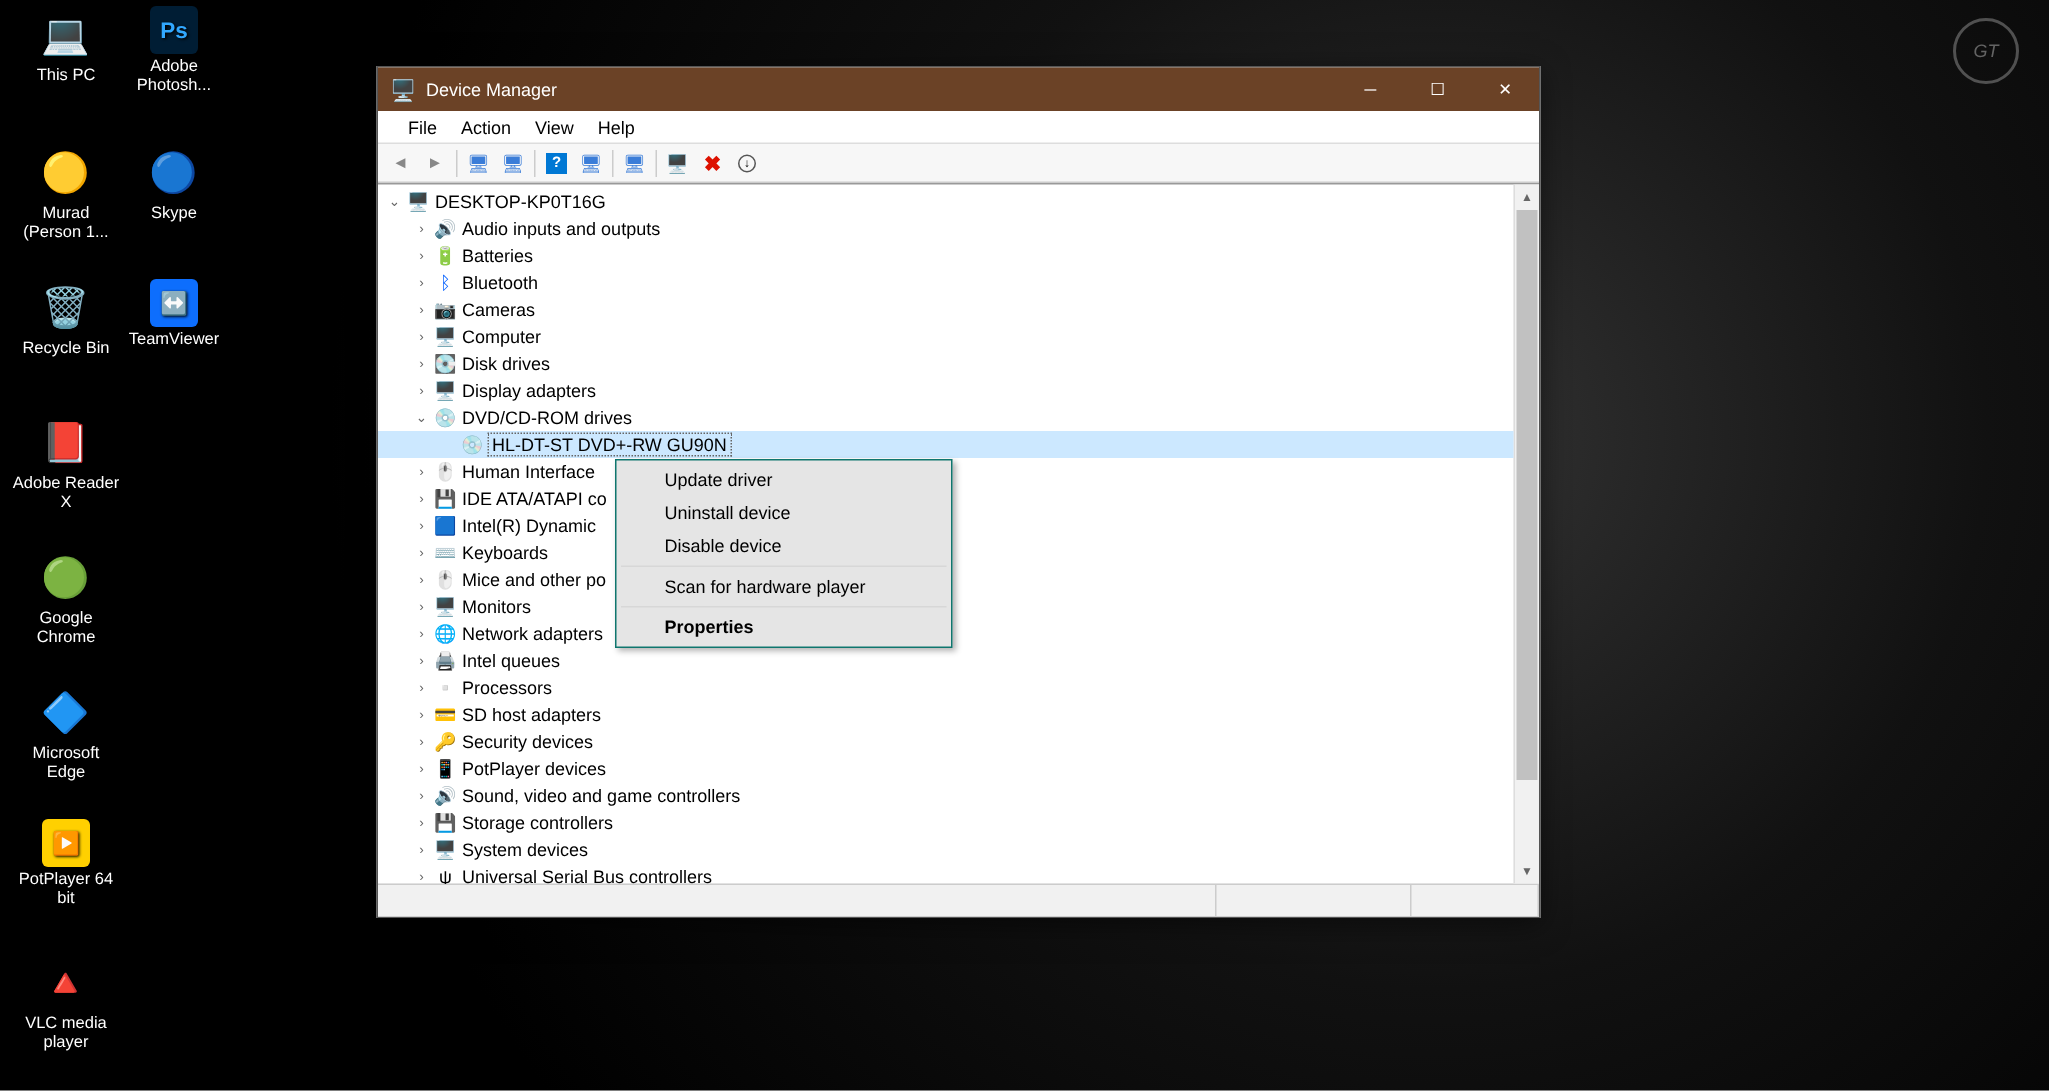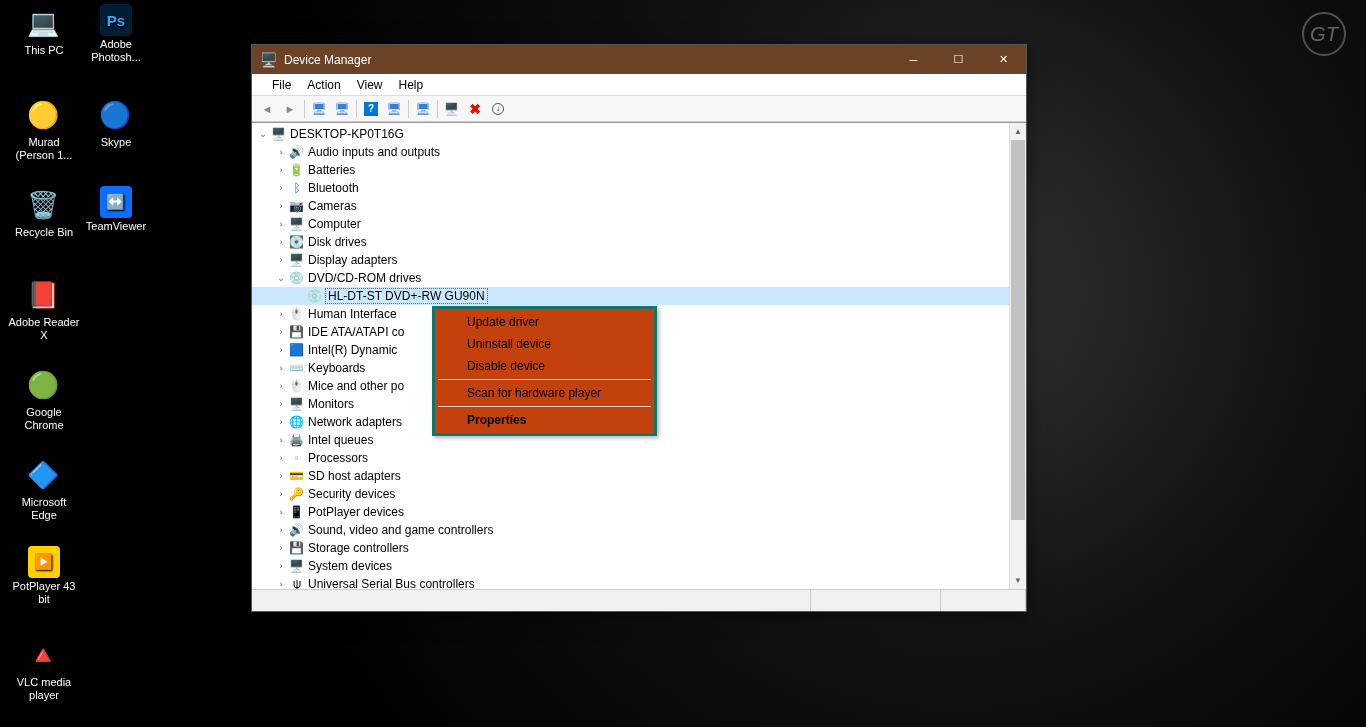--- a/index.html
+++ b/index.html
@@ -42,29 +42,29 @@
 .ti.sel { background: #cce8ff; }
 .ti.sel .txt { outline: 1px dotted #666; }
 .scrollbar { width: 17px; background: #f1f1f1; position: relative; border-left: 1px solid #ddd; }
 .sb-up, .sb-down { position: absolute; width: 100%; height: 17px; background: #f1f1f1;
   display: flex; align-items: center; justify-content: center; font-size: 8px; color: #666; }
 .sb-up { top: 0; } .sb-down { bottom: 0; }
 .sb-thumb { position: absolute; left: 1px; right: 1px; top: 17px; height: 380px; background: #c1c1c1; }
 .statusbar { height: 22px; background: #f1f1f1; border-top: 1px solid #ccc; display: flex; }
 .statusbar div { border-right: 1px solid #ccc; }
 
-.ctxmenu { position: absolute; background: #c2410c; border: 3px solid #0f766e;
-  box-shadow: 2px 2px 4px rgba(0,0,0,.3); font-size: 12px; padding: 2px; margin-left: 22px; }
+.ctxmenu { position: absolute; background: #e5e5e5; border: 1px solid #0f766e;
+  box-shadow: 2px 2px 4px rgba(0,0,0,.3); font-size: 12px; padding: 2px; }
 .ctxmenu .mi { padding: 4px 20px 4px 30px; white-space: nowrap; }
 .ctxmenu .msep { height: 1px; background: #d7d7d7; margin: 2px 1px; }
 .ctxmenu .mi.bold { font-weight: bold; }
 
 .badge { position: absolute; top: 12px; right: 20px; width: 44px; height: 44px;
   border: 2px solid #888; border-radius: 50%; color: #aaa; display: flex; align-items: center;
-  justify-content: center; font-size: 20px; font-style: italic; opacity: .55; }
+  justify-content: center; font-size: 12px; font-style: italic; opacity: .55; }
 </style>
 </head>
 <body>
 
 <div class="desktop">
     <div class="d-icon" style="left: 8px; top: 4px;">
       <div class="ic">💻</div>
       <div class="lbl">This PC</div>
     </div>
     <div class="d-icon" style="left: 80px; top: 4px;">
@@ -94,21 +94,21 @@
     <div class="d-icon" style="left: 8px; top: 366px;">
       <div class="ic">🟢</div>
       <div class="lbl">Google Chrome</div>
     </div>
     <div class="d-icon" style="left: 8px; top: 456px;">
       <div class="ic">🔷</div>
       <div class="lbl">Microsoft Edge</div>
     </div>
     <div class="d-icon" style="left: 8px; top: 546px;">
       <div class="ic" style="background: rgb(255, 208, 0); color: rgb(0, 0, 0); font-size: 15px; font-weight: bold; width: 32px; height: 32px; border-radius: 4px;">▶️</div>
-      <div class="lbl">PotPlayer 43 bit</div>
+      <div class="lbl">PotPlayer 64 bit</div>
     </div>
     <div class="d-icon" style="left: 8px; top: 636px;">
       <div class="ic">🔺</div>
       <div class="lbl">VLC media player</div>
     </div>
   </div>
 <div class="badge">GT</div>
 
 <div class="window">
   <div class="titlebar">

